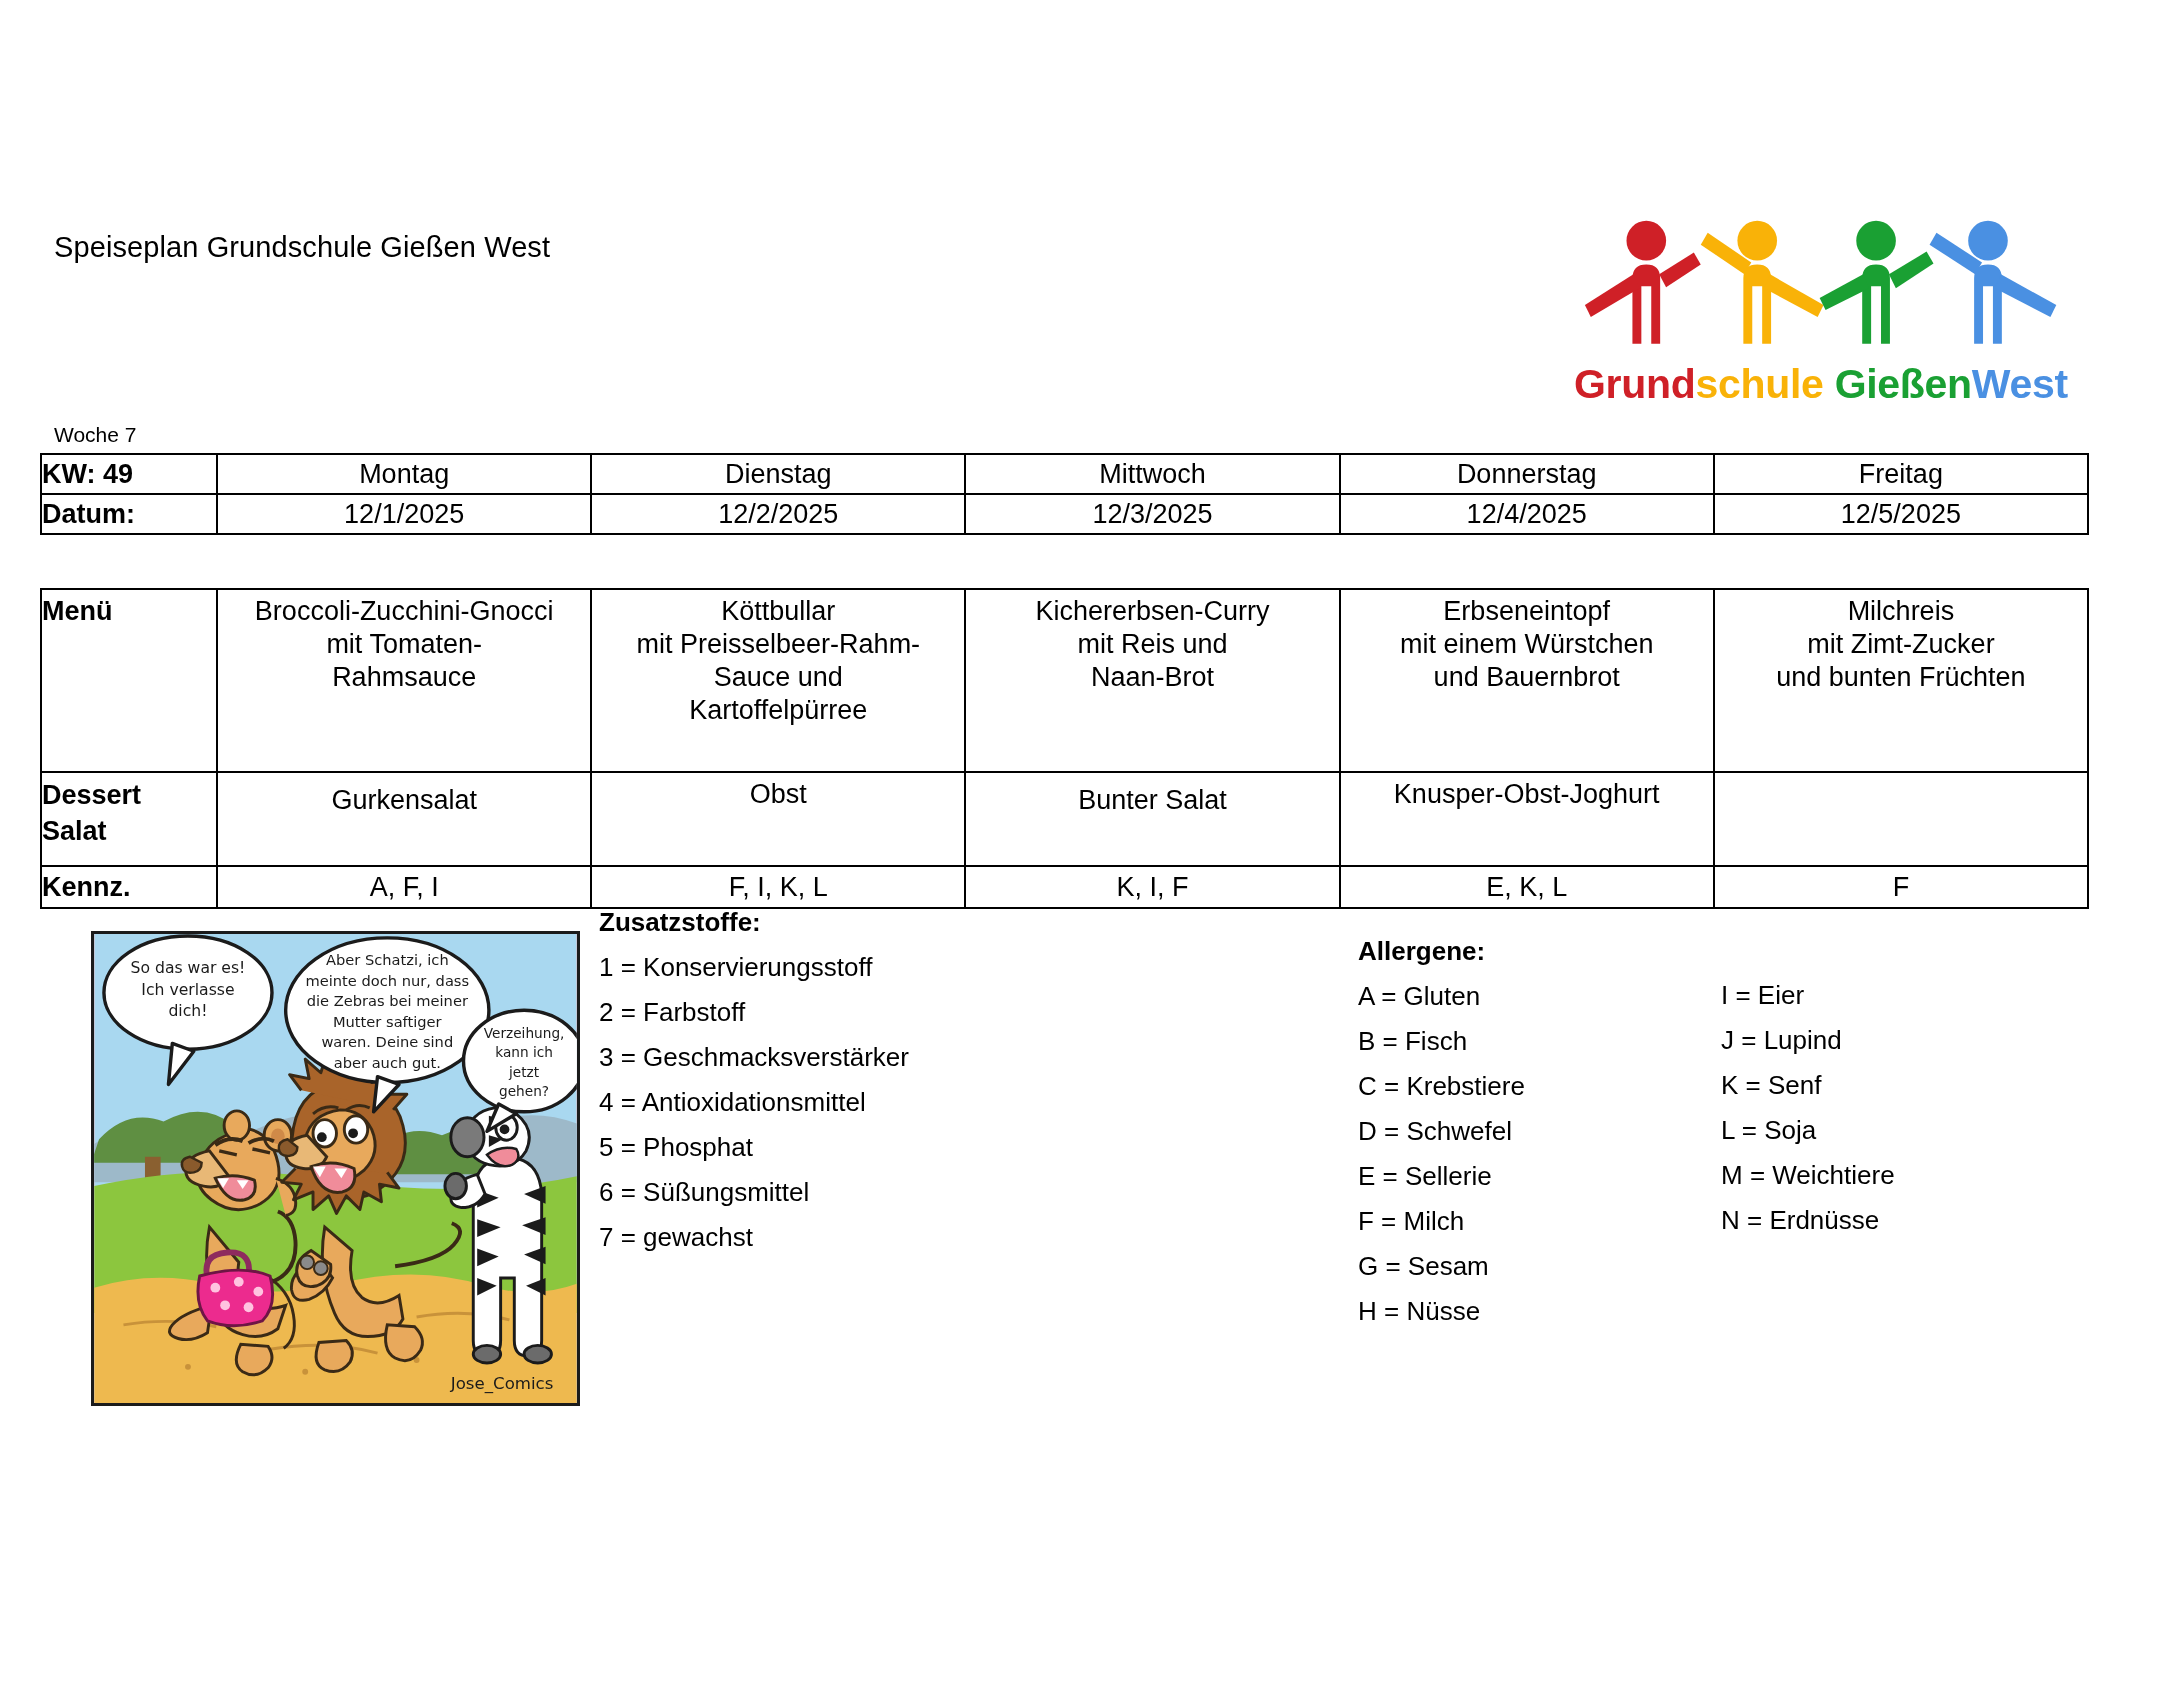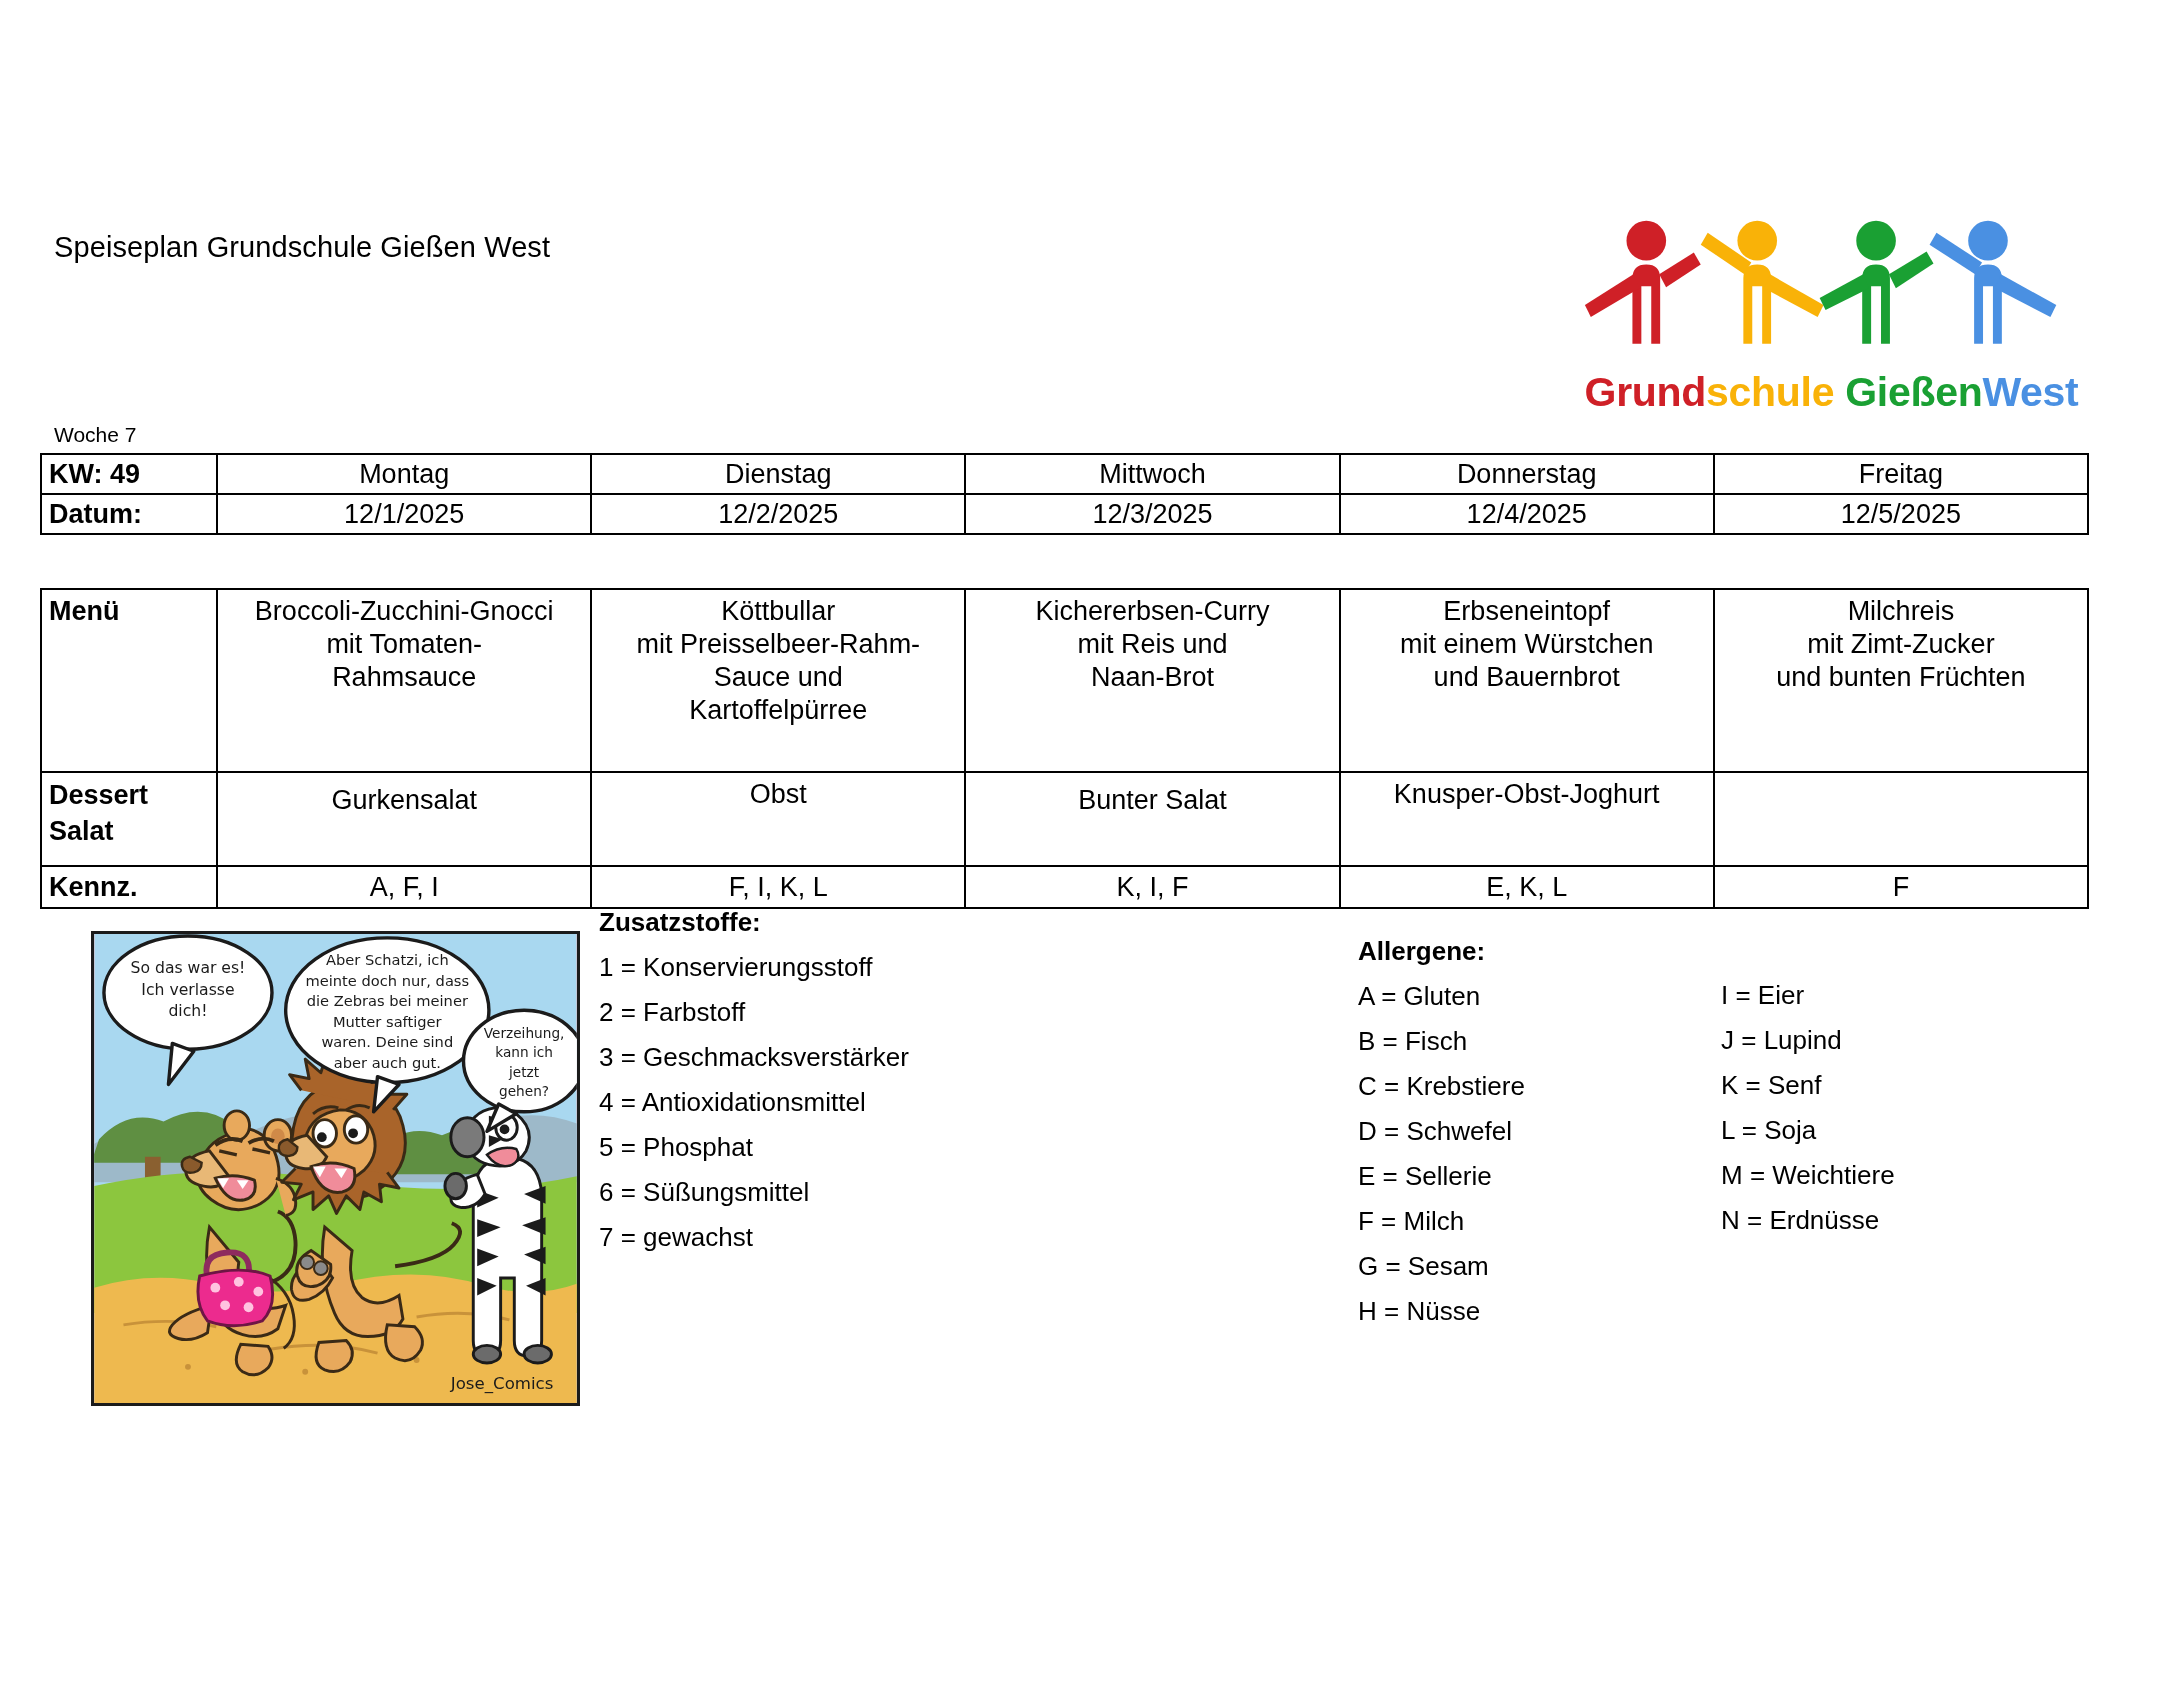--- a/index.html
+++ b/index.html
@@ -33,23 +33,23 @@
     position: absolute;
     left: 1574px;
     top: 203px;
     width: 515px;
     height: 213px;
   }
   #logo svg { display:block; width:100%; height:100%; }
   #logo-wordmark {
     position: absolute;
     left: 0;
-    bottom: 0;
+    bottom: 8px;
     width: 515px;
-    text-align: center;
+    text-align: left;
     font-size: 41px;
     font-weight: bold;
     letter-spacing: -0.3px;
     white-space: nowrap;
   }
   .lw-r { color: #cf2027; }
   .lw-y { color: #f9b208; }
   .lw-g { color: #1aa033; }
   .lw-b { color: #4a90e2; }
 
@@ -72,21 +72,21 @@
   .plan-table td {
     border: 2.5px solid #000;
     padding: 0 8px;
     text-align: center;
     vertical-align: top;
     line-height: 1.22;
   }
   .plan-table td.rowlabel {
     text-align: left;
     font-weight: bold;
-    padding-left: 7px;
+    padding-left: 0;
   }
 
   #table-dates { left: 40px; top: 453px; width: 2049px; }
   #table-dates td { height: 38px; vertical-align: middle; }
 
   #table-menu { left: 40px; top: 588px; width: 2049px; }
 
   .col-label { width: 176px; }
   .col-day   { width: 374px; }
 

